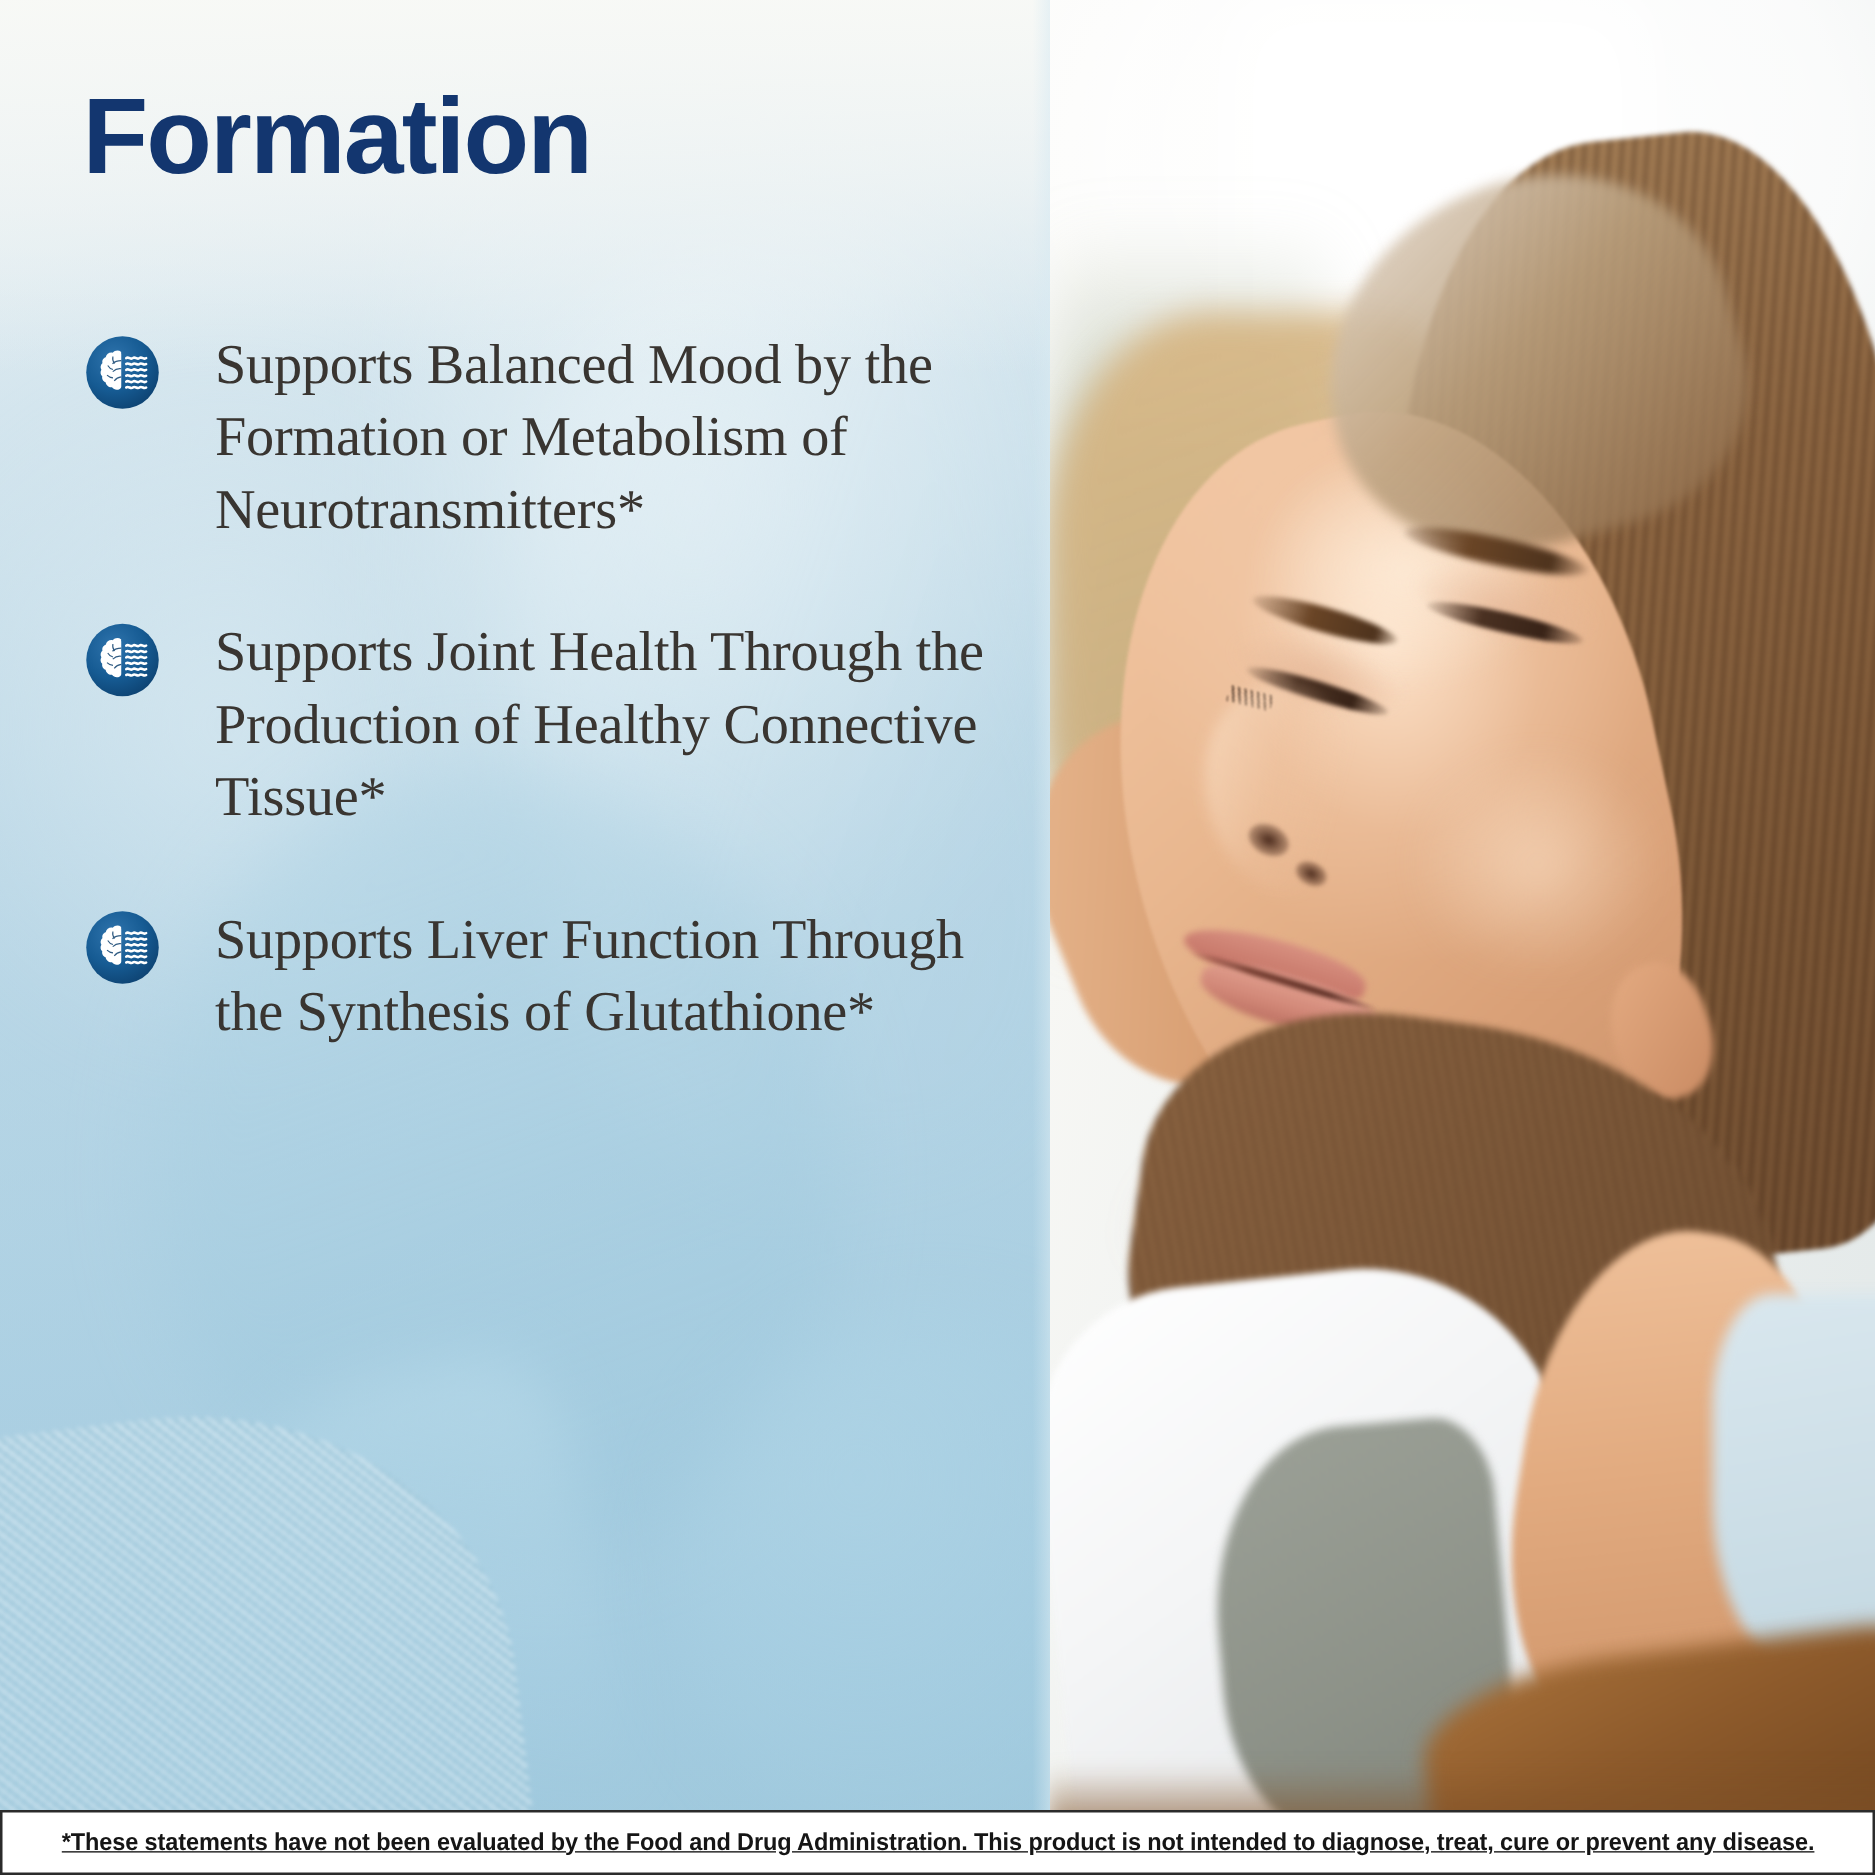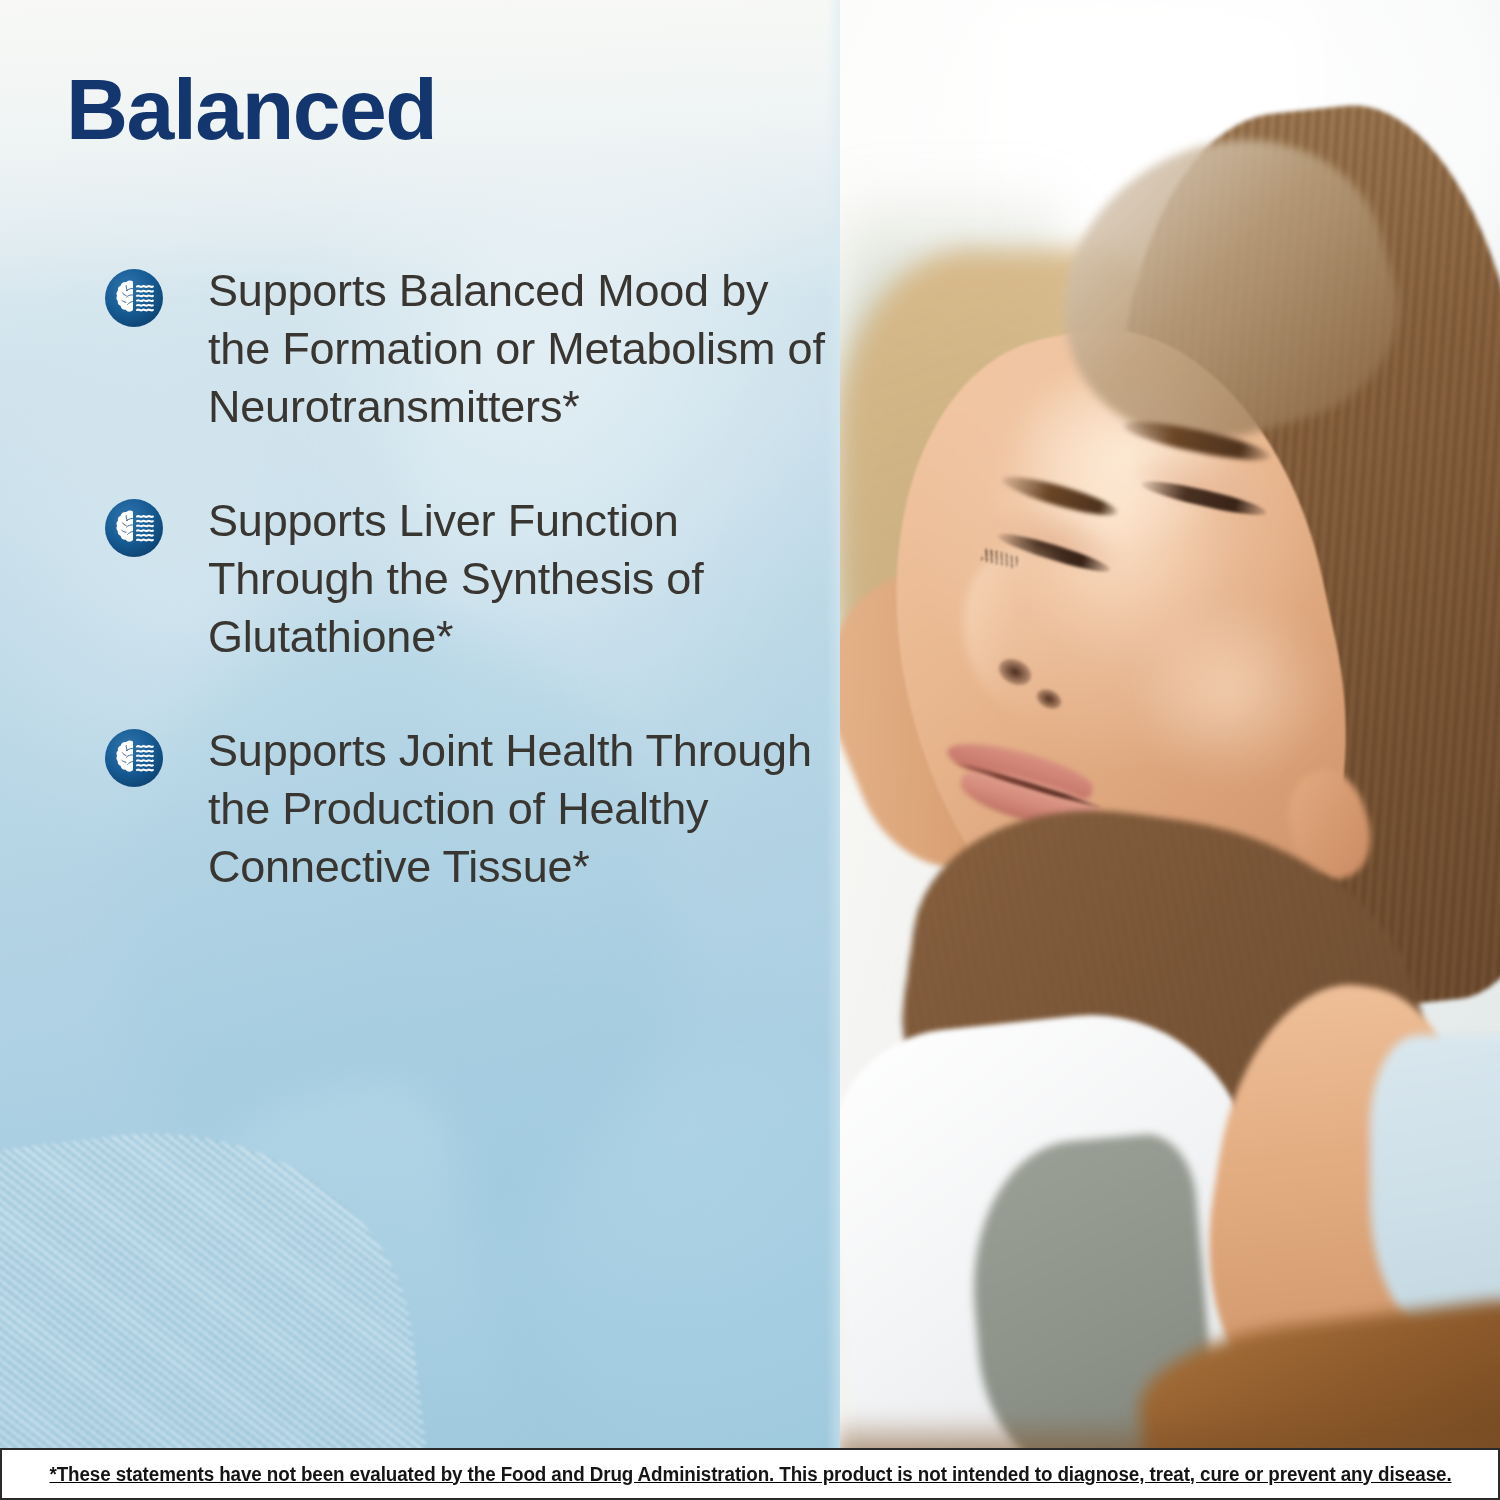--- a/index.html
+++ b/index.html
@@ -492,21 +492,22 @@
     position: absolute;
     left: 0;
     top: 262px;
     width: 840px;
   }
   .benefit-item {
     position: relative;
     display: flex;
     align-items: flex-start;
     margin-bottom: 56px;
-    padding-left: 104px;
+    padding-left: 68px;
+    font-family: Liberation Serif, serif;
   }
   .benefit-icon {
     flex: 0 0 auto;
     width: 60px;
     height: 60px;
     margin-top: 6px;
     margin-right: 44px;
   }
   .benefit-text {
     font-size: 45px;
@@ -596,21 +597,21 @@
     <div class="lp-fold-3"></div>
     <div class="lp-blanket-edge"></div>
     <div class="lp-blanket"></div>
     <div class="lp-wash"></div>
     <div class="lp-top-sheen"></div>
     <div class="lp-seam"></div>
   </div>
 
   <div class="content">
 
-    <div class="page-title">Balanced</div>
+    <div class="page-title">Formation</div>
 
     <div class="benefit-list">
 
       <div class="benefit-item">
         <span class="benefit-icon">
           <svg viewBox="0 0 60 60" width="60" height="60" aria-hidden="true">
             <defs>
               <radialGradient id="badgeG1" cx="38%" cy="32%" r="78%">
                 <stop offset="0%" stop-color="#2f74ad"></stop>
                 <stop offset="55%" stop-color="#165b93"></stop>
@@ -639,20 +640,55 @@
             </g>
           </svg>
         </span>
         <span class="benefit-text">Supports Balanced Mood by the Formation or Metabolism of Neurotransmitters*</span>
       </div>
 
       <div class="benefit-item">
         <span class="benefit-icon">
           <svg viewBox="0 0 60 60" width="60" height="60" aria-hidden="true">
             <defs>
+              <radialGradient id="badgeG2" cx="38%" cy="32%" r="78%">
+                <stop offset="0%" stop-color="#2f74ad"></stop>
+                <stop offset="55%" stop-color="#165b93"></stop>
+                <stop offset="100%" stop-color="#0c3f6d"></stop>
+              </radialGradient>
+            </defs>
+            <circle cx="30" cy="30" r="29" fill="url(#badgeG2)"></circle>
+            <g fill="#ffffff">
+              <path d="M29 13.5c-2.1-1.6-5.1-1.4-6.8.6-2.6-.6-5.1 1-5.6 3.6-2 .6-3.2 2.7-2.6 4.7-1.6 1.3-2 3.6-.9 5.3-1.1 1.7-.8 4 .7 5.3-.5 2.1.7 4.2 2.7 4.8.3 2.5 2.6 4.3 5.1 4 1.4 2 4.1 2.6 6.2 1.3.7-.4 1.2-1.1 1.2-1.9V15.3c0-.7-.3-1.3-.0-1.8z"></path>
+            </g>
+            <g stroke="#0c3f6d" stroke-width="0.9" fill="none" opacity="0.85">
+              <path d="M29 20.5c-3 0-5.5 1-7 2.5"></path>
+              <path d="M29 27c-2.6-.4-5 .6-6.8 2.3"></path>
+              <path d="M29 33.5c-2.2.3-4.3 1.5-5.6 3.2"></path>
+              <path d="M22.3 17.2c-.4 2 .1 4 1.4 5.6"></path>
+              <path d="M18.2 24.4c.9 1.6 2.4 2.8 4.2 3.2"></path>
+              <path d="M17.6 32.1c1.3 1.3 3 2.1 4.8 2.2"></path>
+            </g>
+            <g stroke="#ffffff" stroke-width="2.05" fill="none" stroke-linecap="round">
+              <path d="M33 18.5c1.8-1.5 3.5 1.5 5.3 0s3.5 1.5 5.3 0 3.5 1.5 5.3 0"></path>
+              <path d="M33 23.2c1.8-1.5 3.5 1.5 5.3 0s3.5 1.5 5.3 0 3.5 1.5 5.3 0"></path>
+              <path d="M33 27.9c1.8-1.5 3.5 1.5 5.3 0s3.5 1.5 5.3 0 3.5 1.5 5.3 0"></path>
+              <path d="M33 32.6c1.8-1.5 3.5 1.5 5.3 0s3.5 1.5 5.3 0 3.5 1.5 5.3 0"></path>
+              <path d="M33 37.3c1.8-1.5 3.5 1.5 5.3 0s3.5 1.5 5.3 0 3.5 1.5 5.3 0"></path>
+              <path d="M33 42c1.8-1.5 3.5 1.5 5.3 0s3.5 1.5 5.3 0 3.5 1.5 5.3 0"></path>
+            </g>
+          </svg>
+        </span>
+        <span class="benefit-text">Supports Joint Health Through the Production of Healthy Connective Tissue*</span>
+      </div>
+
+      <div class="benefit-item">
+        <span class="benefit-icon">
+          <svg viewBox="0 0 60 60" width="60" height="60" aria-hidden="true">
+            <defs>
               <radialGradient id="badgeG3" cx="38%" cy="32%" r="78%">
                 <stop offset="0%" stop-color="#2f74ad"></stop>
                 <stop offset="55%" stop-color="#165b93"></stop>
                 <stop offset="100%" stop-color="#0c3f6d"></stop>
               </radialGradient>
             </defs>
             <circle cx="30" cy="30" r="29" fill="url(#badgeG3)"></circle>
             <g fill="#ffffff">
               <path d="M29 13.5c-2.1-1.6-5.1-1.4-6.8.6-2.6-.6-5.1 1-5.6 3.6-2 .6-3.2 2.7-2.6 4.7-1.6 1.3-2 3.6-.9 5.3-1.1 1.7-.8 4 .7 5.3-.5 2.1.7 4.2 2.7 4.8.3 2.5 2.6 4.3 5.1 4 1.4 2 4.1 2.6 6.2 1.3.7-.4 1.2-1.1 1.2-1.9V15.3c0-.7-.3-1.3-.0-1.8z"></path>
             </g>
@@ -670,55 +706,20 @@
               <path d="M33 27.9c1.8-1.5 3.5 1.5 5.3 0s3.5 1.5 5.3 0 3.5 1.5 5.3 0"></path>
               <path d="M33 32.6c1.8-1.5 3.5 1.5 5.3 0s3.5 1.5 5.3 0 3.5 1.5 5.3 0"></path>
               <path d="M33 37.3c1.8-1.5 3.5 1.5 5.3 0s3.5 1.5 5.3 0 3.5 1.5 5.3 0"></path>
               <path d="M33 42c1.8-1.5 3.5 1.5 5.3 0s3.5 1.5 5.3 0 3.5 1.5 5.3 0"></path>
             </g>
           </svg>
         </span>
         <span class="benefit-text">Supports Liver Function Through the Synthesis of Glutathione*</span>
       </div>
 
-      <div class="benefit-item">
-        <span class="benefit-icon">
-          <svg viewBox="0 0 60 60" width="60" height="60" aria-hidden="true">
-            <defs>
-              <radialGradient id="badgeG2" cx="38%" cy="32%" r="78%">
-                <stop offset="0%" stop-color="#2f74ad"></stop>
-                <stop offset="55%" stop-color="#165b93"></stop>
-                <stop offset="100%" stop-color="#0c3f6d"></stop>
-              </radialGradient>
-            </defs>
-            <circle cx="30" cy="30" r="29" fill="url(#badgeG2)"></circle>
-            <g fill="#ffffff">
-              <path d="M29 13.5c-2.1-1.6-5.1-1.4-6.8.6-2.6-.6-5.1 1-5.6 3.6-2 .6-3.2 2.7-2.6 4.7-1.6 1.3-2 3.6-.9 5.3-1.1 1.7-.8 4 .7 5.3-.5 2.1.7 4.2 2.7 4.8.3 2.5 2.6 4.3 5.1 4 1.4 2 4.1 2.6 6.2 1.3.7-.4 1.2-1.1 1.2-1.9V15.3c0-.7-.3-1.3-.0-1.8z"></path>
-            </g>
-            <g stroke="#0c3f6d" stroke-width="0.9" fill="none" opacity="0.85">
-              <path d="M29 20.5c-3 0-5.5 1-7 2.5"></path>
-              <path d="M29 27c-2.6-.4-5 .6-6.8 2.3"></path>
-              <path d="M29 33.5c-2.2.3-4.3 1.5-5.6 3.2"></path>
-              <path d="M22.3 17.2c-.4 2 .1 4 1.4 5.6"></path>
-              <path d="M18.2 24.4c.9 1.6 2.4 2.8 4.2 3.2"></path>
-              <path d="M17.6 32.1c1.3 1.3 3 2.1 4.8 2.2"></path>
-            </g>
-            <g stroke="#ffffff" stroke-width="2.05" fill="none" stroke-linecap="round">
-              <path d="M33 18.5c1.8-1.5 3.5 1.5 5.3 0s3.5 1.5 5.3 0 3.5 1.5 5.3 0"></path>
-              <path d="M33 23.2c1.8-1.5 3.5 1.5 5.3 0s3.5 1.5 5.3 0 3.5 1.5 5.3 0"></path>
-              <path d="M33 27.9c1.8-1.5 3.5 1.5 5.3 0s3.5 1.5 5.3 0 3.5 1.5 5.3 0"></path>
-              <path d="M33 32.6c1.8-1.5 3.5 1.5 5.3 0s3.5 1.5 5.3 0 3.5 1.5 5.3 0"></path>
-              <path d="M33 37.3c1.8-1.5 3.5 1.5 5.3 0s3.5 1.5 5.3 0 3.5 1.5 5.3 0"></path>
-              <path d="M33 42c1.8-1.5 3.5 1.5 5.3 0s3.5 1.5 5.3 0 3.5 1.5 5.3 0"></path>
-            </g>
-          </svg>
-        </span>
-        <span class="benefit-text">Supports Joint Health Through the Production of Healthy Connective Tissue*</span>
-      </div>
-
     </div>
   </div>
 
   <div class="disclaimer">
     <span class="disclaimer-text">*These statements have not been evaluated by the Food and Drug Administration. This product is not intended to diagnose, treat, cure or prevent any disease.</span>
   </div>
 
 </div>
 
 </body></html>

